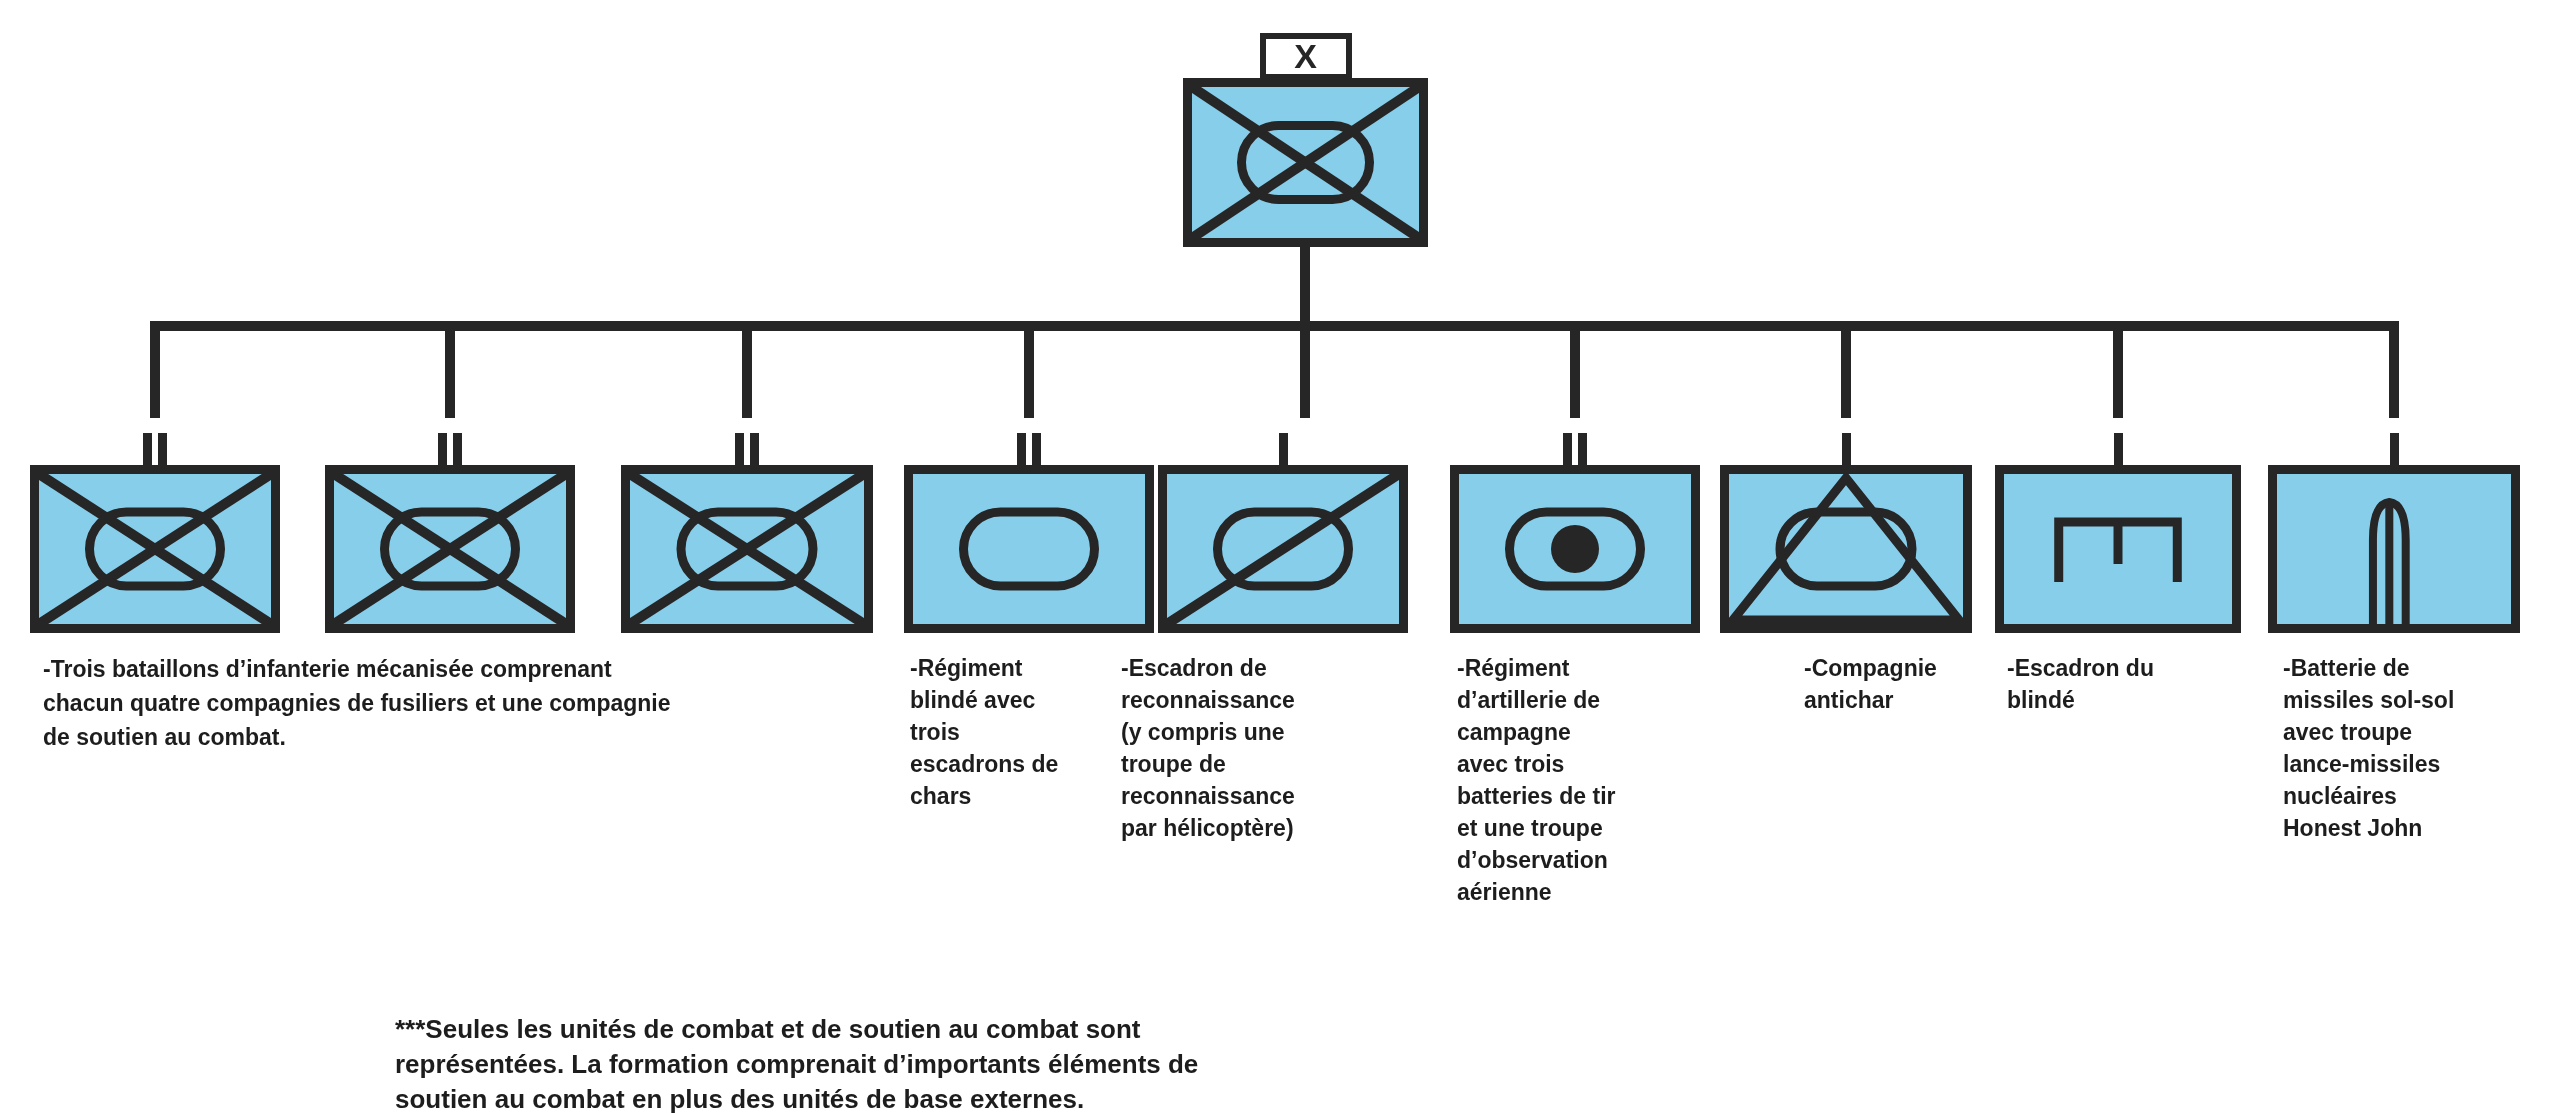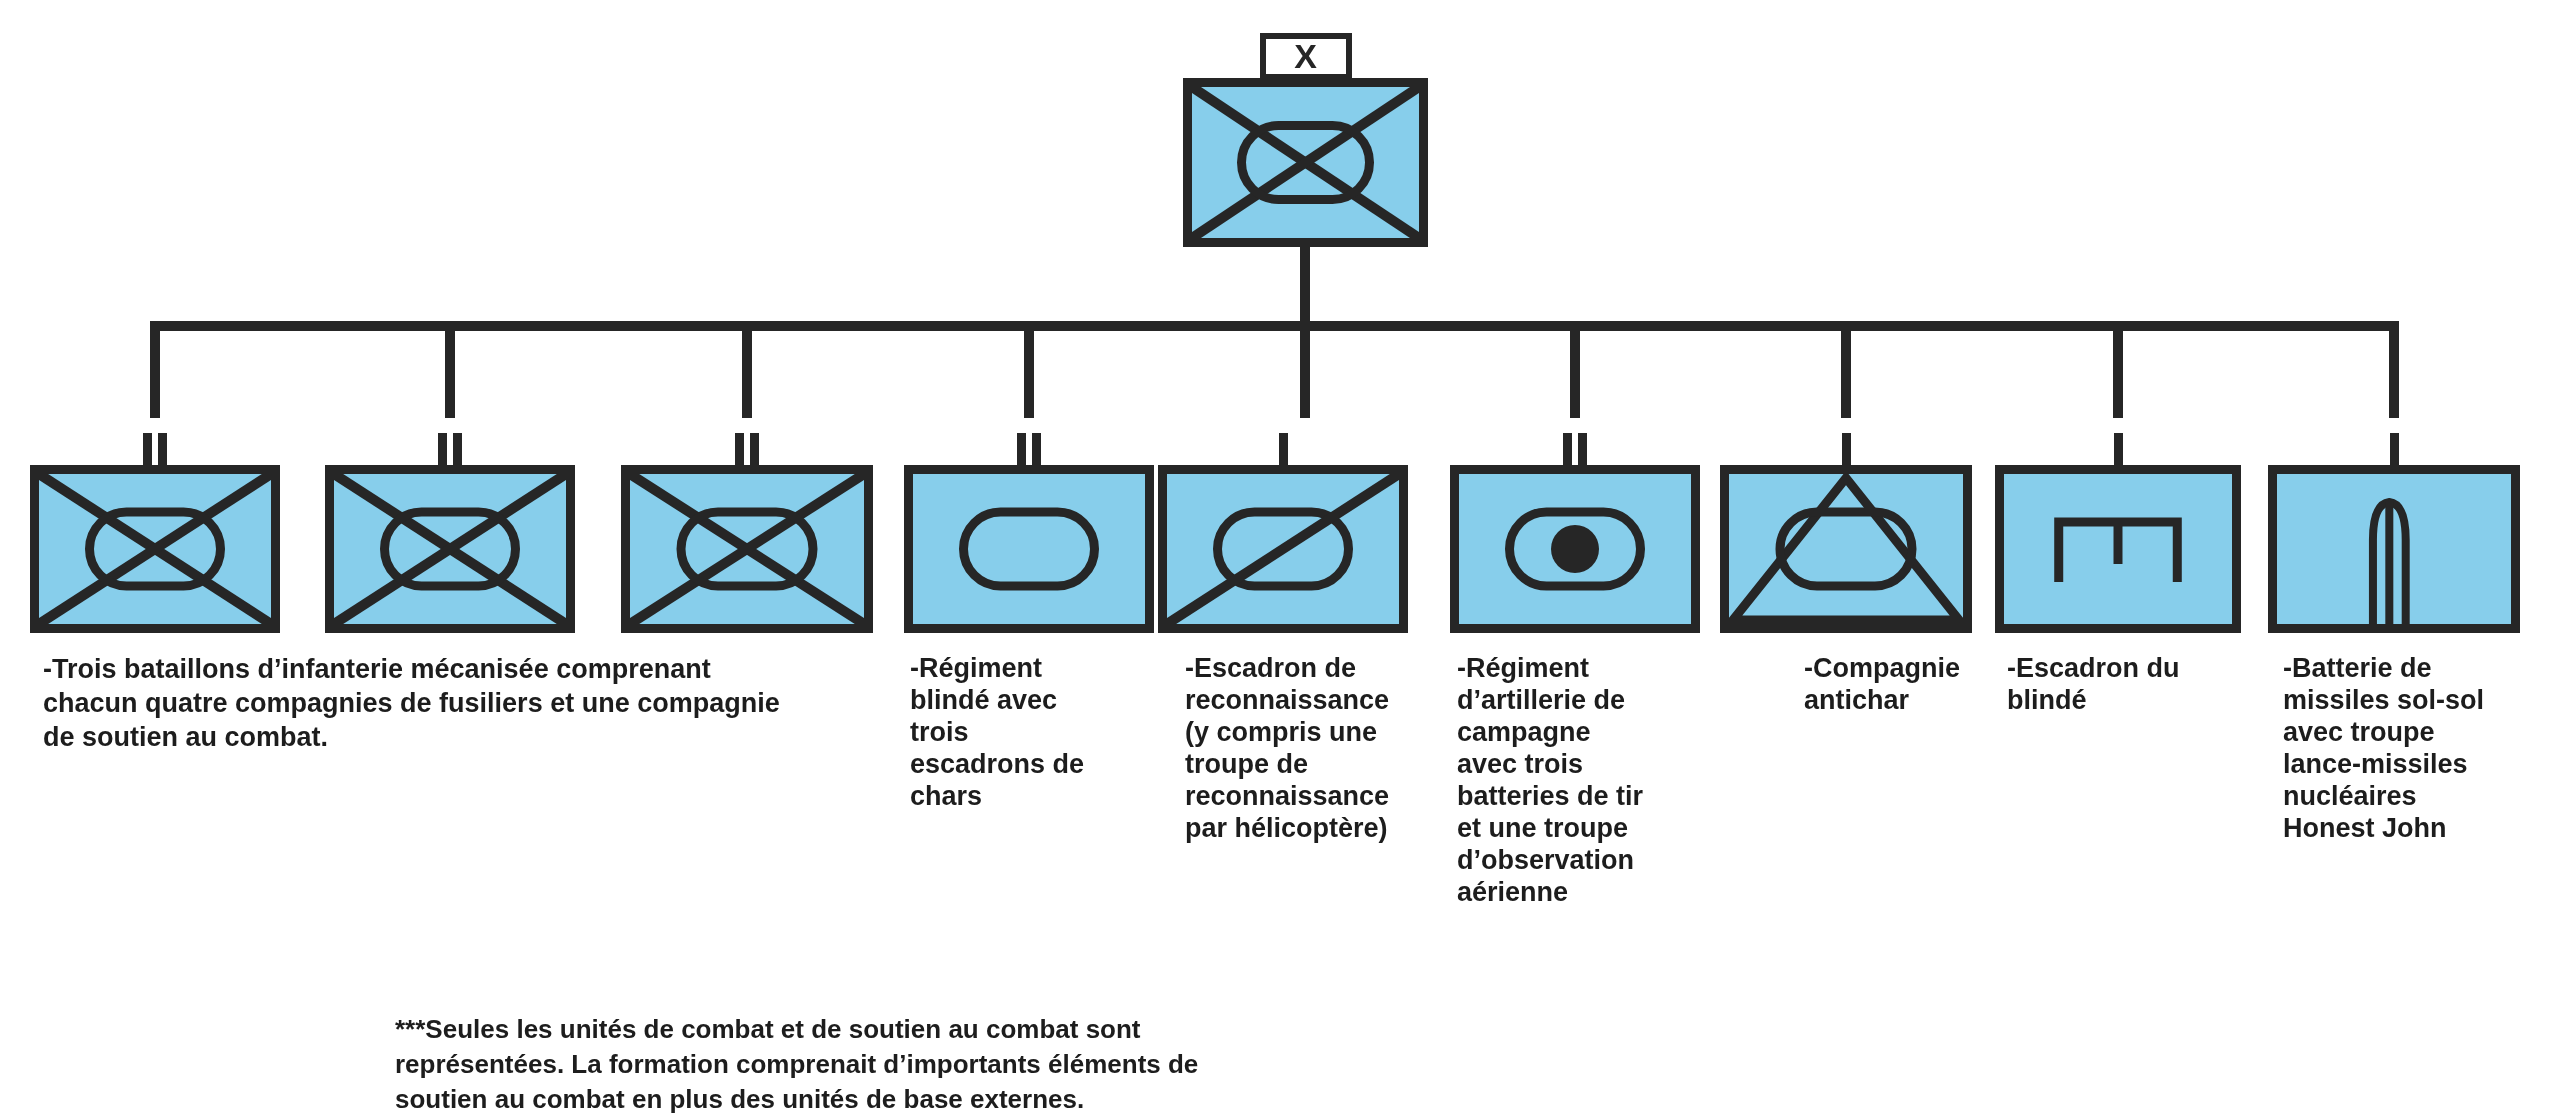--- a/index.html
+++ b/index.html
@@ -29,21 +29,21 @@
   .echelon-marks{
     position:absolute;
     display:flex;
     gap:6px;
   }
   .echelon-bar{width:9px;height:32px;background:#262626;}
 
   .label{
     position:absolute;
     font-weight:bold;
-    font-size:27px;
+    font-size:23px;
     line-height:32px;
     color:#1d1d1d;
     white-space:pre-line;
   }
   .label-wide{line-height:34px;}
 
   .footnote{
     position:absolute;
     left:395px;top:1012px;width:920px;
     font-weight:bold;font-size:26px;line-height:35px;
@@ -173,21 +173,21 @@
 
   <div id="labels">
       <div class="label label-wide" style="left: 43px; top: 652px; width: 930px;">-Trois bataillons d’infanterie mécanisée comprenant
 chacun quatre compagnies de fusiliers et une compagnie
 de soutien au combat.</div>
       <div class="label" style="left: 910px; top: 652px; width: 260px;">-Régiment
 blindé avec
 trois
 escadrons de
 chars</div>
-      <div class="label" style="left: 1185px; top: 652px; width: 260px;">-Escadron de
+      <div class="label" style="left: 1121px; top: 652px; width: 260px;">-Escadron de
 reconnaissance
 (y compris une
 troupe de
 reconnaissance
 par hélicoptère)</div>
       <div class="label" style="left: 1457px; top: 652px; width: 260px;">-Régiment
 d’artillerie de
 campagne
 avec trois
 batteries de tir

